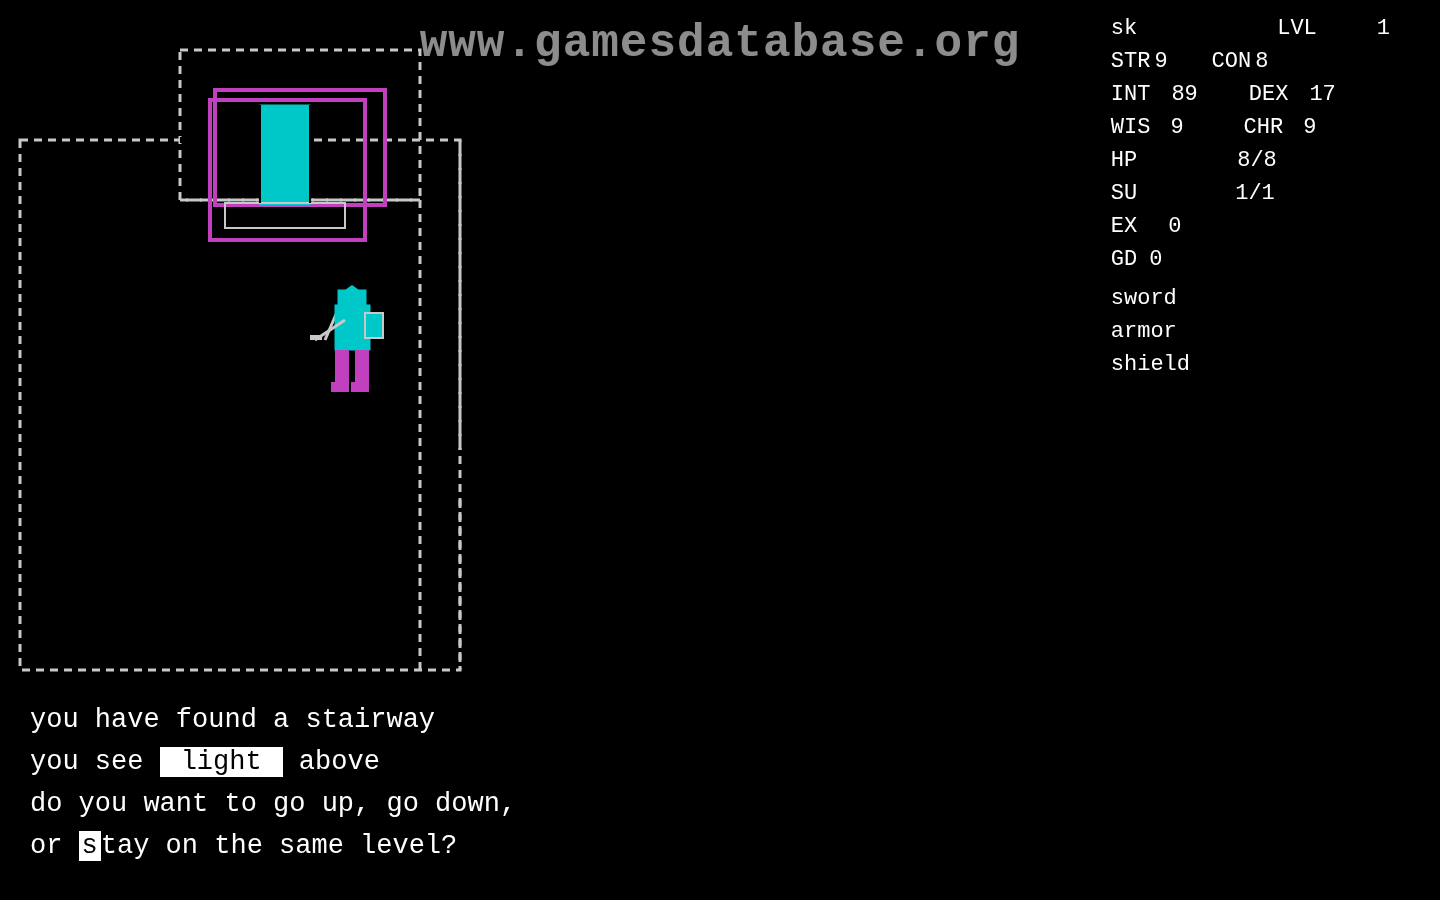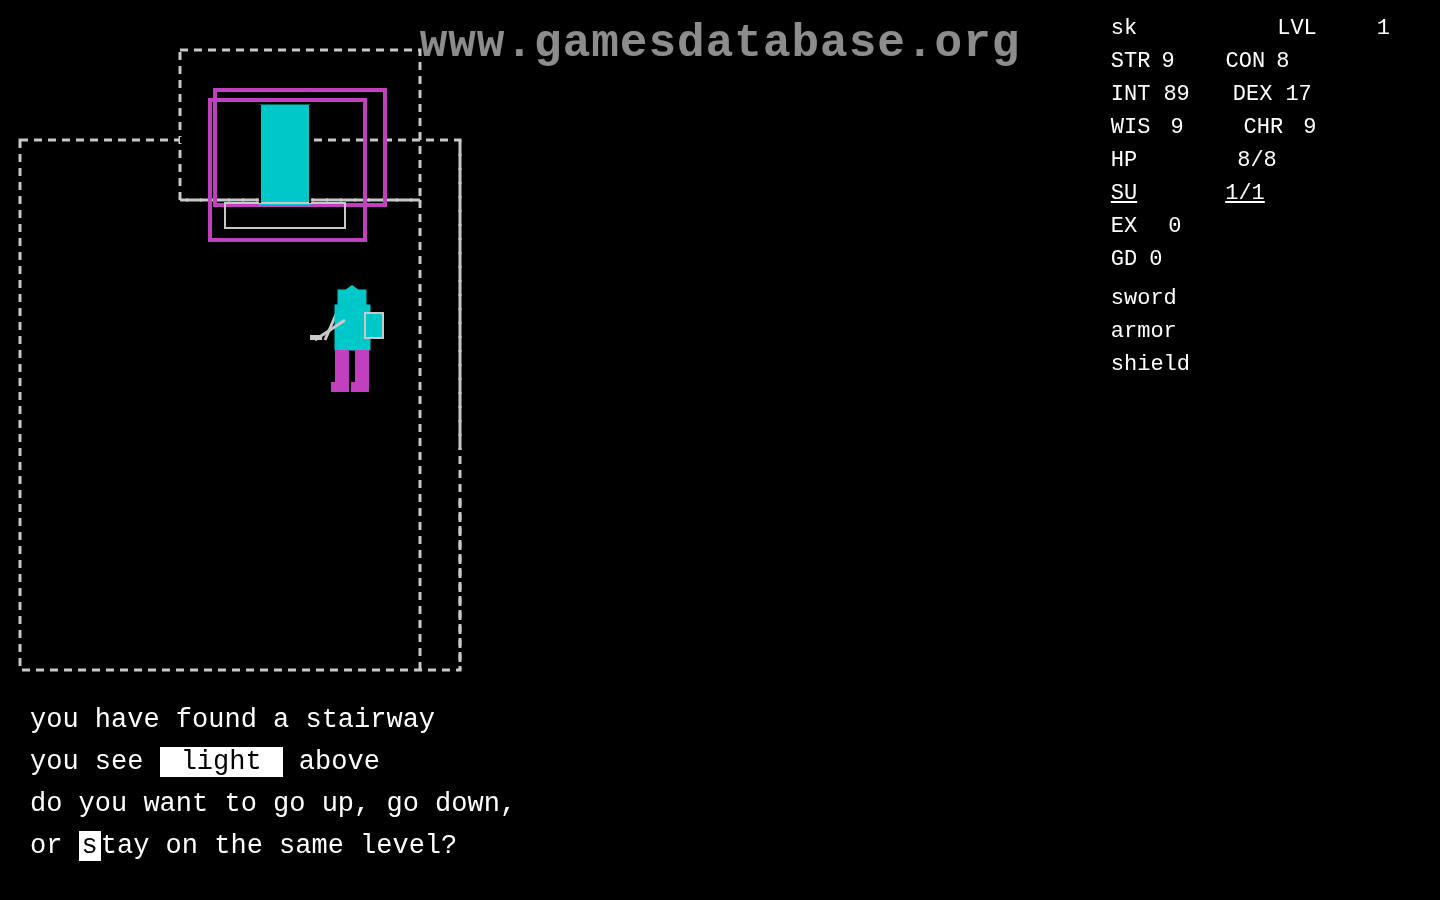--- a/index.html
+++ b/index.html
@@ -125,43 +125,43 @@
       <rect x="26" y="97" width="18" height="10" fill="#c040c0"></rect>
       <rect x="46" y="97" width="18" height="10" fill="#c040c0"></rect>
     </svg>
 
     <div style="position:absolute; top:12px; right:50px; color:#fff; font-size:22px; font-family:'Courier New',Courier,monospace; line-height:1.5;">
       <div style="display:flex; gap:60px;">
         <span>sk</span>
         <span style="margin-left:80px;">LVL</span>
         <span>1</span>
       </div>
-      <div style="display:flex; gap:11px;">
+      <div style="display:flex; gap:4px;">
         <span>STR</span>
         <span>9</span>
         <span style="margin-left:40px;">CON</span>
         <span>8</span>
       </div>
-      <div style="display:flex; gap:13px;">
+      <div style="display:flex; gap:21px;">
         <span>INT</span>
         <span>89</span>
         <span style="margin-left:30px;">DEX</span>
         <span>17</span>
       </div>
       <div style="display:flex; gap:20px;">
         <span>WIS</span>
         <span>9</span>
         <span style="margin-left:40px;">CHR</span>
         <span>9</span>
       </div>
       <div style="display:flex; gap:20px;">
         <span>HP</span>
         <span style="margin-left:80px;">8/8</span>
       </div>
-      <div style="display:flex; gap:8px;text-decoration:underline;">
+      <div style="display:flex; gap:18px;">
         <span>SU</span>
         <span style="margin-left:80px;">1/1</span>
       </div>
       <div style="display:flex; gap:31px;">
         <span>EX</span>
         <span>0</span>
       </div>
       <div style="display:flex; gap:12px;">
         <span>GD</span>
         <span>0</span>

